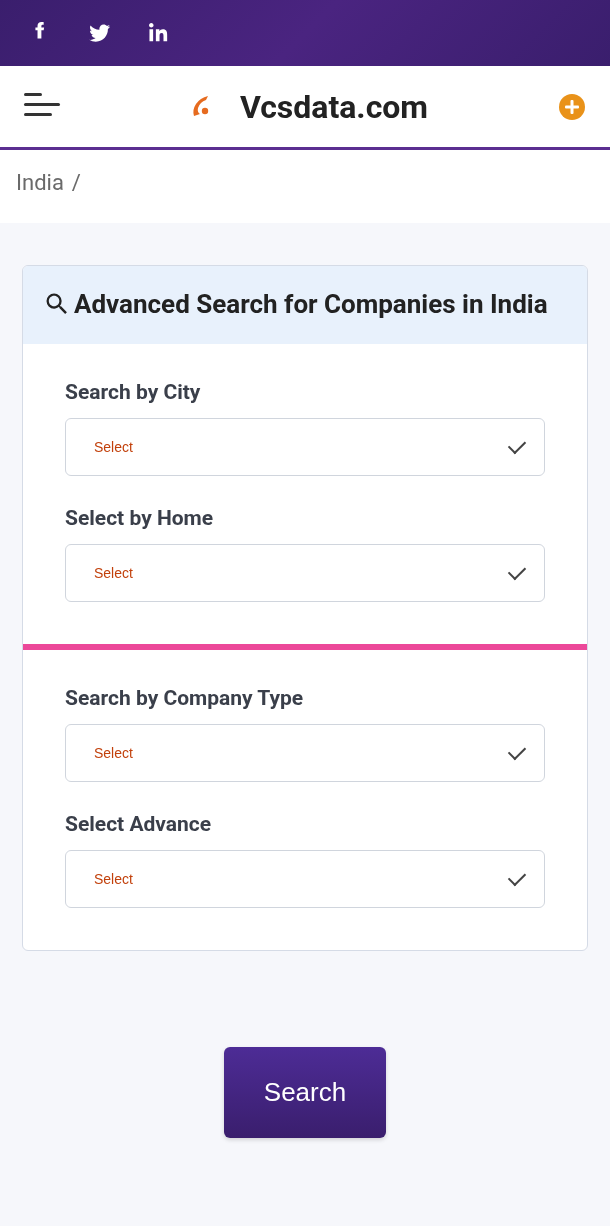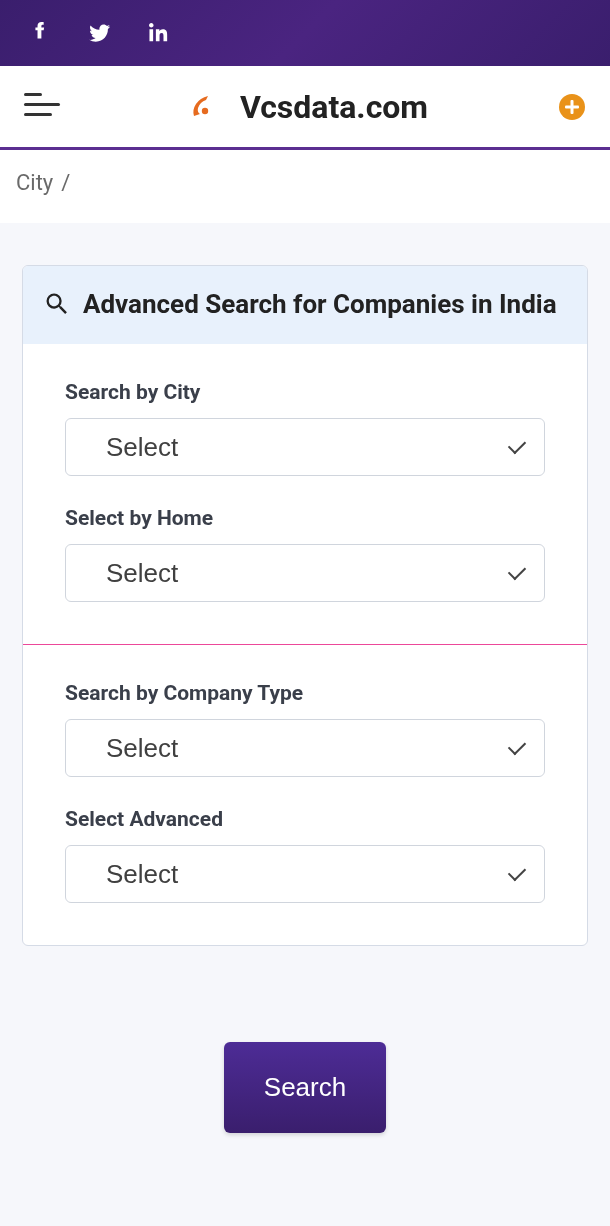--- a/index.html
+++ b/index.html
@@ -109,42 +109,42 @@
       background: #fff;
       border: 1px solid #d5dbe6;
       border-radius: 6px;
       overflow: hidden;
     }
     .card-header {
       background: #e8f1fc;
       padding: 22px 20px;
       display: flex;
       align-items: flex-start;
-      gap: 10px;
+      gap: 1px;
     }
     .card-header .search-icon {
       width: 30px;
       height: 30px;
       flex-shrink: 0;
       margin-top: 2px;
     }
     .card-header .search-icon svg {
       width: 28px;
       height: 28px;
       fill: #222;
     }
     .card-title {
       font-size: 26px;
       font-weight: 700;
       color: #222;
       line-height: 1.3;
     }
     .section {
       padding: 36px 42px 42px;
-      border-bottom: 1px solid #ec4899;
+      border-bottom: 6px solid #ec4899;
     }
     .section:last-child {
       border-bottom: none;
     }
     .field {
       margin-bottom: 30px;
     }
     .field:last-child {
       margin-bottom: 0;
     }
@@ -154,23 +154,23 @@
       color: #3a3f4a;
       margin-bottom: 14px;
       display: block;
     }
     .select-wrap {
       position: relative;
     }
     .select-wrap select {
       width: 100%;
       height: 58px;
-      padding: 0 50px 0 40px;
-      font-size: 26px;
-      color: #404040;
+      padding: 0 50px 0 28px;
+      font-size: 14px;
+      color: #c2410c;
       background: #fff;
       border: 1px solid #d0d5dd;
       border-radius: 6px;
       appearance: none;
       -webkit-appearance: none;
       cursor: pointer;
     }
     .select-wrap::after {
       content: "";
       position: absolute;
@@ -242,21 +242,21 @@
     <svg viewBox="0 0 28 28">
         <circle cx="14" cy="14" r="13" fill="#e99219"></circle>
         <rect x="12.5" y="7" width="3" height="14" fill="#fff" rx="1"></rect>
         <rect x="7" y="12.5" width="14" height="3" fill="#fff" rx="1"></rect>
       </svg>
   </div>
 </div>
 
 <div class="breadcrumb-wrap">
   <nav class="breadcrumb">
-    <a href="#">City</a>
+    <a href="#">India</a>
     <span class="sep">/</span>
   </nav>
 </div>
 
 <div class="card">
   <div class="card-header">
     <span class="search-icon">
       <svg viewBox="0 0 24 24">
           <path d="M15.5 14h-.79l-.28-.27A6.471 6.471 0 0 0 16 9.5 6.5 6.5 0 1 0 9.5 16c1.61 0 3.09-.59 4.23-1.57l.27.28v.79l5 4.99L20.49 19l-4.99-5zm-6 0C7.01 14 5 11.99 5 9.5S7.01 5 9.5 5 14 7.01 14 9.5 11.99 14 9.5 14z"></path>
         </svg>
@@ -286,21 +286,21 @@
   <div class="section">
     <div class="field">
       <label class="field-label">Search by Company Type</label>
       <div class="select-wrap">
         <select>
           <option>Select</option>
         </select>
       </div>
     </div>
     <div class="field">
-      <label class="field-label">Select Advanced</label>
+      <label class="field-label">Select Advance</label>
       <div class="select-wrap">
         <select>
           <option>Select</option>
         </select>
       </div>
     </div>
   </div>
 </div>
 
 <div class="search-button-wrap">

